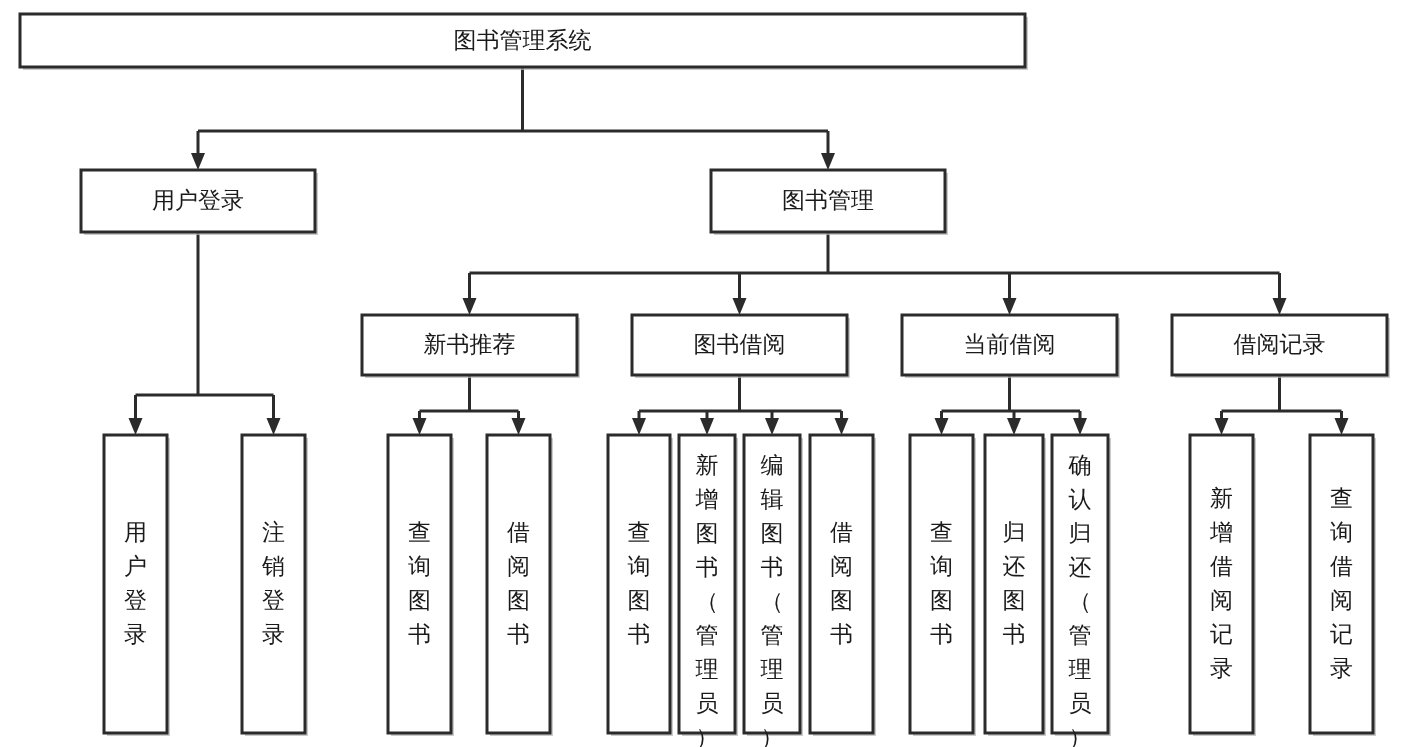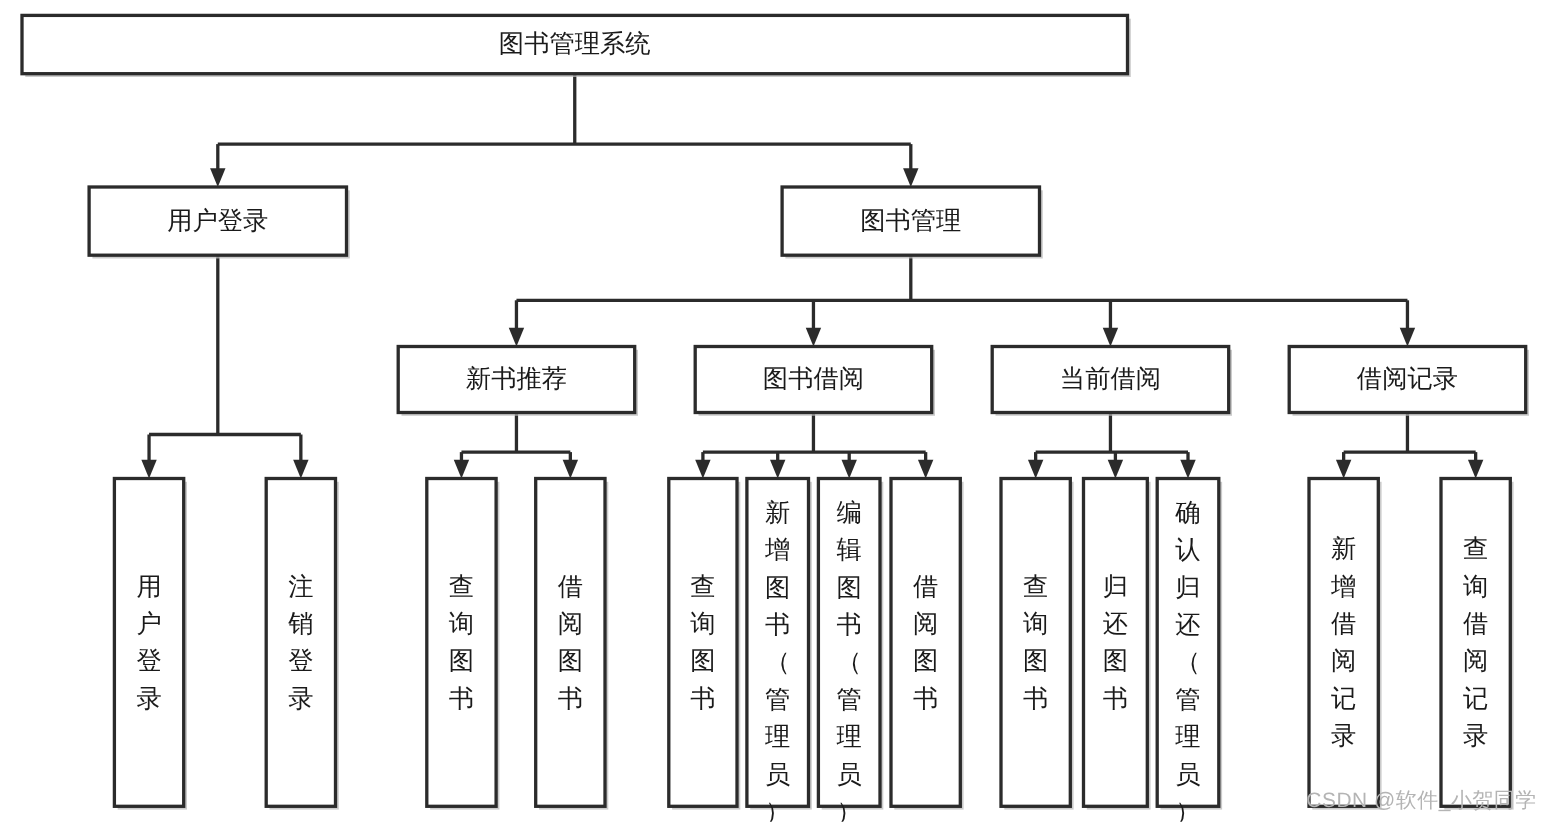--- a/index.html
+++ b/index.html
@@ -231,14 +231,13 @@
           <text x="1221.5" class="leaf-label-v"><tspan x="1221.5" y="506.48">新</tspan><tspan x="1221.5" y="540.48">增</tspan><tspan x="1221.5" y="574.48">借</tspan><tspan x="1221.5" y="608.48">阅</tspan><tspan x="1221.5" y="642.48">记</tspan><tspan x="1221.5" y="676.48">录</tspan></text>
         </g>
         <g>
           <rect x="1313" y="438" width="63" height="298" class="node-shadow"></rect>
           <rect x="1310" y="435" width="63" height="298" class="node-rect"></rect>
           <text x="1341.5" class="leaf-label-v"><tspan x="1341.5" y="506.48">查</tspan><tspan x="1341.5" y="540.48">询</tspan><tspan x="1341.5" y="574.48">借</tspan><tspan x="1341.5" y="608.48">阅</tspan><tspan x="1341.5" y="642.48">记</tspan><tspan x="1341.5" y="676.48">录</tspan></text>
         </g>
       </g>
   </svg>
 
-  <div class="watermark">CSDN @软件_小贺同学</div>
 </div>
 
 </body></html>

